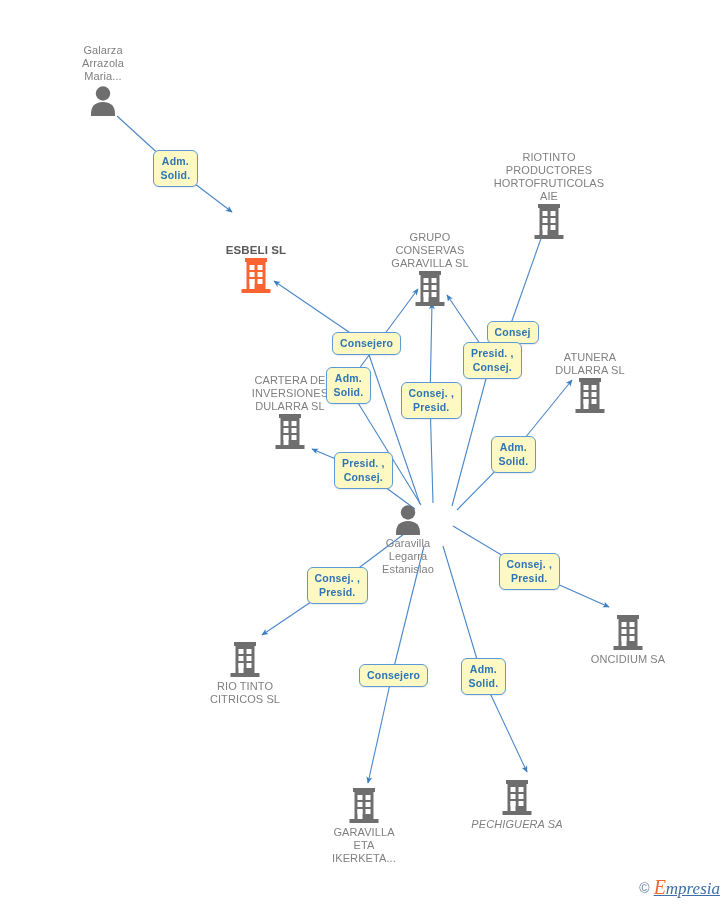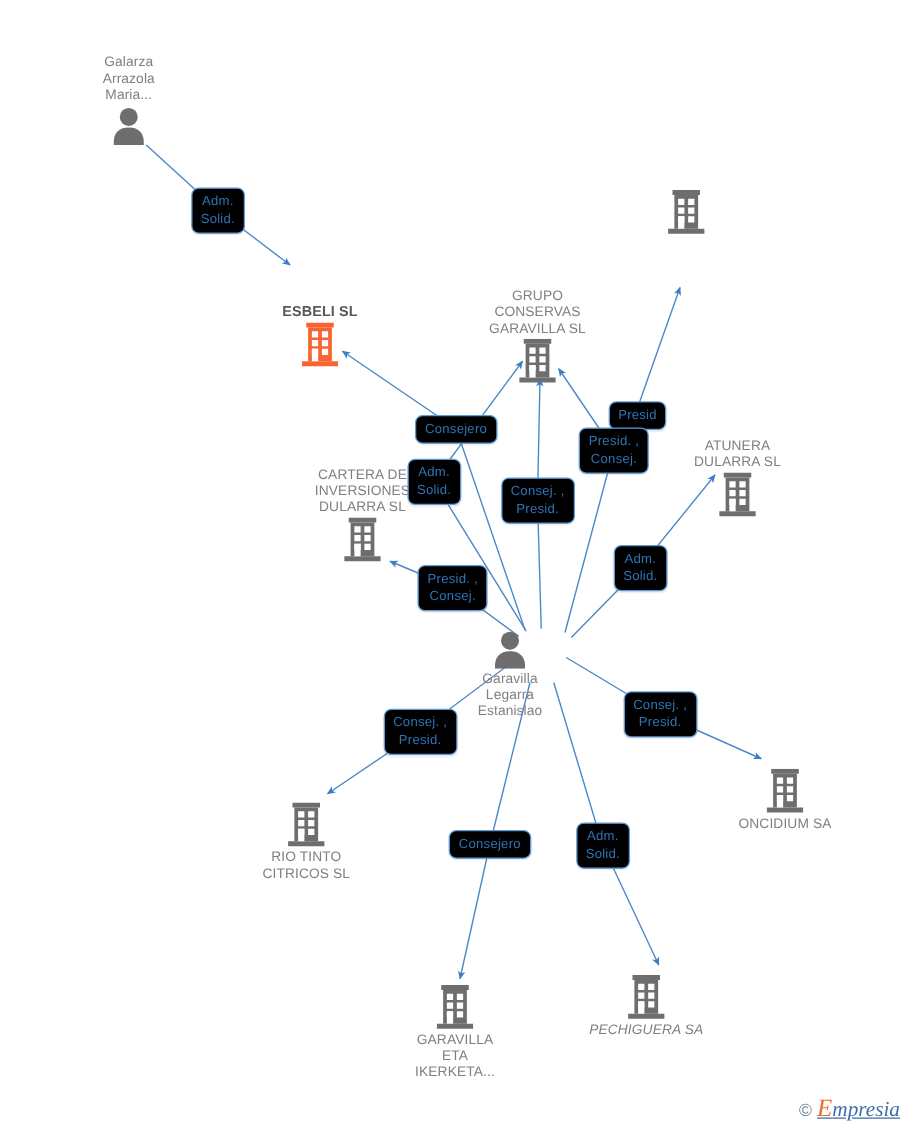--- a/index.html
+++ b/index.html
@@ -51,29 +51,30 @@
     display: block;
     margin: 1px auto 0 auto;
   }
   .node.label-below .node-icon { margin-bottom: 2px; }
 
   
   .relbox {
     position: absolute;
     border: 1.4px solid #5b9bd5;
     border-radius: 6px;
-    background: #000000;
+    background: #fef9c3;
     color: #2e74b5;
     font-size: 10.5px;
     line-height: 14px;
     text-align: center;
     padding: 3px 7px 4px 7px;
     white-space: pre-line;
     box-shadow: 0 1px 1px rgba(0,0,0,.08);
     letter-spacing: .2px;
+    font-weight: bold;
   }
 
   
   #watermark {
     position: absolute;
     right: 8px;
     bottom: 6px;
     display: flex;
     align-items: center;
     gap: 4px;
@@ -176,20 +177,23 @@
               <rect x="8.5" y="21" width="5" height="5"></rect>
               <rect x="16.5" y="7" width="5" height="5"></rect>
               <rect x="16.5" y="14" width="5" height="5"></rect>
               <rect x="16.5" y="21" width="5" height="5"></rect>
               <rect x="8.5" y="21" width="5" height="10"></rect>
             </g>
           </g>
         </svg>
       </div>
       <div class="node label-above" style="left: 549px; top: 151px;">
+        <div class="node-label">RIOTINTO
+PRODUCTORES
+HORTOFRUTICOLAS AIE</div>
         <svg width="30" height="36" viewBox="0 0 30 36" class="node-icon">
           <g fill="#6e6e6e">
             <rect x="4" y="0" width="22" height="4"></rect>
             <rect x="5.5" y="4" width="19" height="27"></rect>
             <rect x="0.5" y="31" width="29" height="4"></rect>
             <g fill="#ffffff">
               <rect x="8.5" y="7" width="5" height="5"></rect>
               <rect x="8.5" y="14" width="5" height="5"></rect>
               <rect x="8.5" y="21" width="5" height="5"></rect>
               <rect x="16.5" y="7" width="5" height="5"></rect>
@@ -332,21 +336,21 @@
     </div>
 
   <div id="relboxes">
       <div class="relbox" style="left: 152.5px; top: 149.5px;">Adm.
 Solid.</div>
       <div class="relbox" style="left: 332px; top: 331.5px;">Consejero</div>
       <div class="relbox" style="left: 325.5px; top: 366.5px;">Adm.
 Solid.</div>
       <div class="relbox" style="left: 400.5px; top: 381.5px;">Consej. ,
 Presid.</div>
-      <div class="relbox" style="left: 486.5px; top: 320.5px;">Presid</div>
+      <div class="relbox" style="left: 486.5px; top: 320.5px;">Consej</div>
       <div class="relbox" style="left: 463px; top: 341.5px;">Presid. ,
 Consej.</div>
       <div class="relbox" style="left: 490.5px; top: 435.5px;">Adm.
 Solid.</div>
       <div class="relbox" style="left: 334px; top: 451.5px;">Presid. ,
 Consej.</div>
       <div class="relbox" style="left: 306.5px; top: 566.5px;">Consej. ,
 Presid.</div>
       <div class="relbox" style="left: 498.5px; top: 552.5px;">Consej. ,
 Presid.</div>

